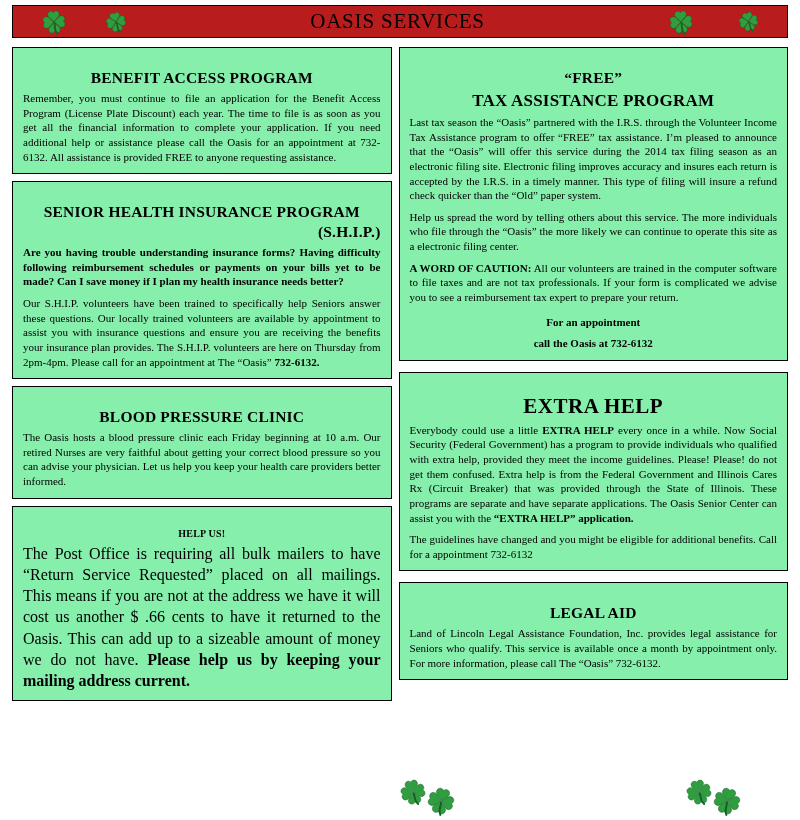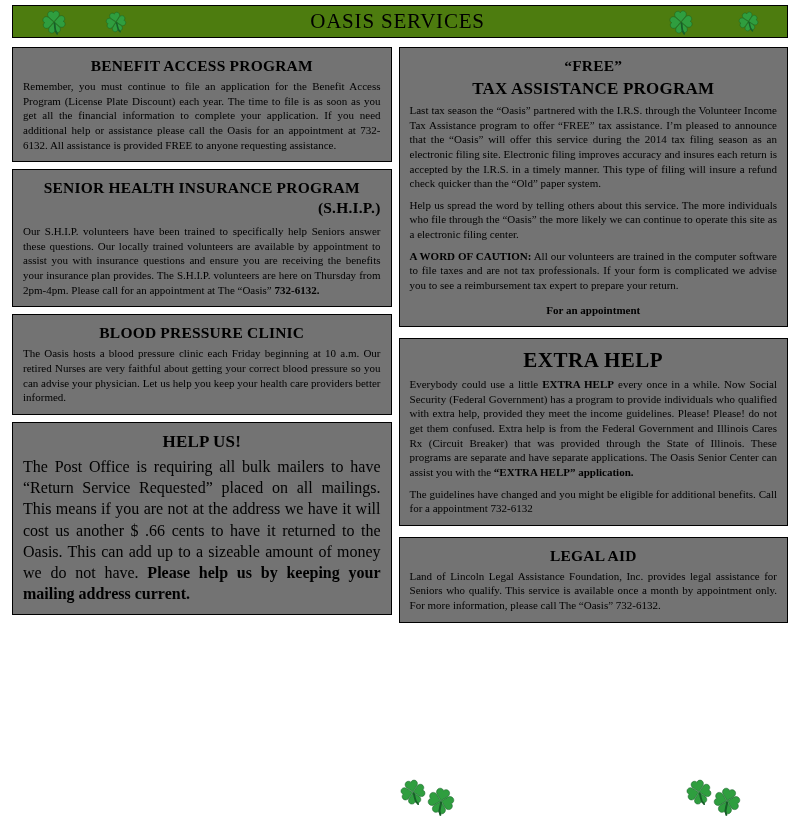--- a/index.html
+++ b/index.html
@@ -13,50 +13,50 @@
   }
   .page { position: relative; width: 800px; height: 820px; padding: 5px 10px; }
 
   
   .header-box {
     border: 1px solid #000;
     height: 33px;
     display: flex; align-items: center;
     padding: 0 26px;
     margin: 0 2px;
-    background: #4d7c0f;
+    background: #b91c1c;
   }
   .sham-group { display: flex; align-items: center; gap: 34px; }
   .sham-group.right { gap: 40px; }
   .header-title {
     flex: 1; text-align: center;
     font-size: 21px; letter-spacing: 0.8px;
   }
   .sham { display: inline-block; }
   .sham svg { display: block; }
 
   
   .cols { display: flex; gap: 7px; margin-top: 9px; align-items: flex-start; padding: 0 2px; }
   .col { display: flex; flex-direction: column; }
   .col.left  { width: 381px; gap: 7px; }
   .col.right { width: 391px; gap: 11px; }
 
   .box {
     border: 1px solid #000;
-    padding: 6px 10px 9px;
-    background: #737373;
+    padding: 18px 10px 9px;
+    background: #86efac;
   }
   .box h2 {
     margin: 3px 0 4px;
     text-align: center;
     font-size: 15.5px;
     font-weight: bold;
     letter-spacing: 0.2px;
   }
-  .box h2.small { font-size: 17px; margin-bottom: 2px; }
+  .box h2.small { font-size: 10px; margin-bottom: 2px; }
   .box h2.big { font-size: 21px; letter-spacing: 0.5px; }
   .box h2.stack { margin-bottom: 0; }
   .box h2.stack2 { margin-top: 2px; text-align: right; }
   .box h2.tax2 { font-size: 17px; margin-top: 4px; }
   .box p {
     margin: 7px 0 0;
     font-size: 11px;
     line-height: 1.33;
     text-align: justify;
   }
@@ -128,20 +128,21 @@
     <div class="col left">
 
       <section class="box">
         <h2>BENEFIT ACCESS PROGRAM</h2>
         <p class="first"><span>Remember, you must continue to file an application for the Benefit Access Program (License Plate Discount) each year. The time to file is as soon as you get all the financial information to complete your application. If you need additional help or assistance please call the Oasis for an appointment at 732-6132. All assistance is provided FREE to anyone requesting assistance.</span></p>
       </section>
 
       <section class="box">
         <h2 class="stack">SENIOR HEALTH INSURANCE PROGRAM</h2>
         <h2 class="stack2">(S.H.I.P.)</h2>
+        <p class="first"><span style="font-weight: bold;">Are you having trouble understanding insurance forms? Having difficulty following reimbursement schedules or payments on your bills yet to be made? Can I save money if I plan my health insurance needs better?</span></p>
         <p><span>Our S.H.I.P. volunteers have been trained to specifically help Seniors answer these questions. Our locally trained volunteers are available by appointment to assist you with insurance questions and ensure you are receiving the benefits your insurance plan provides. The S.H.I.P. volunteers are here on Thursday from 2pm-4pm. Please call for an appointment at The “Oasis” </span><span style="font-weight: bold;">732-6132.</span></p>
       </section>
 
 
       <section class="box">
         <h2>BLOOD PRESSURE CLINIC</h2>
         <p class="first"><span>The Oasis hosts a blood pressure clinic each Friday beginning at 10 a.m. Our retired Nurses are very faithful about getting your correct blood pressure so you can advise your physician. Let us help you keep your health care providers better informed.</span></p>
       </section>
 
       <section class="box helpus">
@@ -153,20 +154,21 @@
 
     <div class="col right">
 
       <section class="box">
         <h2 class="stack">“FREE”</h2>
         <h2 class="tax2">TAX ASSISTANCE PROGRAM</h2>
         <p class="first"><span>Last tax season the “Oasis” partnered with the I.R.S. through the Volunteer Income Tax Assistance program to offer “FREE” tax assistance. I’m pleased to announce that the “Oasis” will offer this service during the 2014 tax filing season as an electronic filing site. Electronic filing improves accuracy and insures each return is accepted by the I.R.S. in a timely manner. This type of filing will insure a refund check quicker than the “Old” paper system.</span></p>
         <p><span>Help us spread the word by telling others about this service. The more individuals who file through the “Oasis” the more likely we can continue to operate this site as a electronic filing center.</span></p>
         <p><span style="font-weight: bold;">A WORD OF CAUTION:</span><span> All our volunteers are trained in the computer software to file taxes and are not tax professionals. If your form is complicated we advise you to see a reimbursement tax expert to prepare your return.</span></p>
         <p class="center-bold">For an appointment</p>
+        <p class="center-bold tight">call the Oasis at 732-6132</p>
       </section>
 
       <section class="box">
         <h2 class="big">EXTRA HELP</h2>
         <p class="first"><span>Everybody could use a little </span><span style="font-weight: bold;">EXTRA HELP</span><span> every once in a while. Now Social Security (Federal Government) has a program to provide individuals who qualified with extra help, provided they meet the income guidelines. Please! Please! do not get them confused. Extra help is from the Federal Government and Illinois Cares Rx (Circuit Breaker) that was provided through the State of Illinois. These programs are separate and have separate applications. The Oasis Senior Center can assist you with the </span><span style="font-weight: bold;">“EXTRA HELP” application.</span></p>
         <p><span>The guidelines have changed and you might be eligible for additional benefits. Call for a appointment 732-6132</span></p>
       </section>
 
       <section class="box">
         <h2>LEGAL AID</h2>

